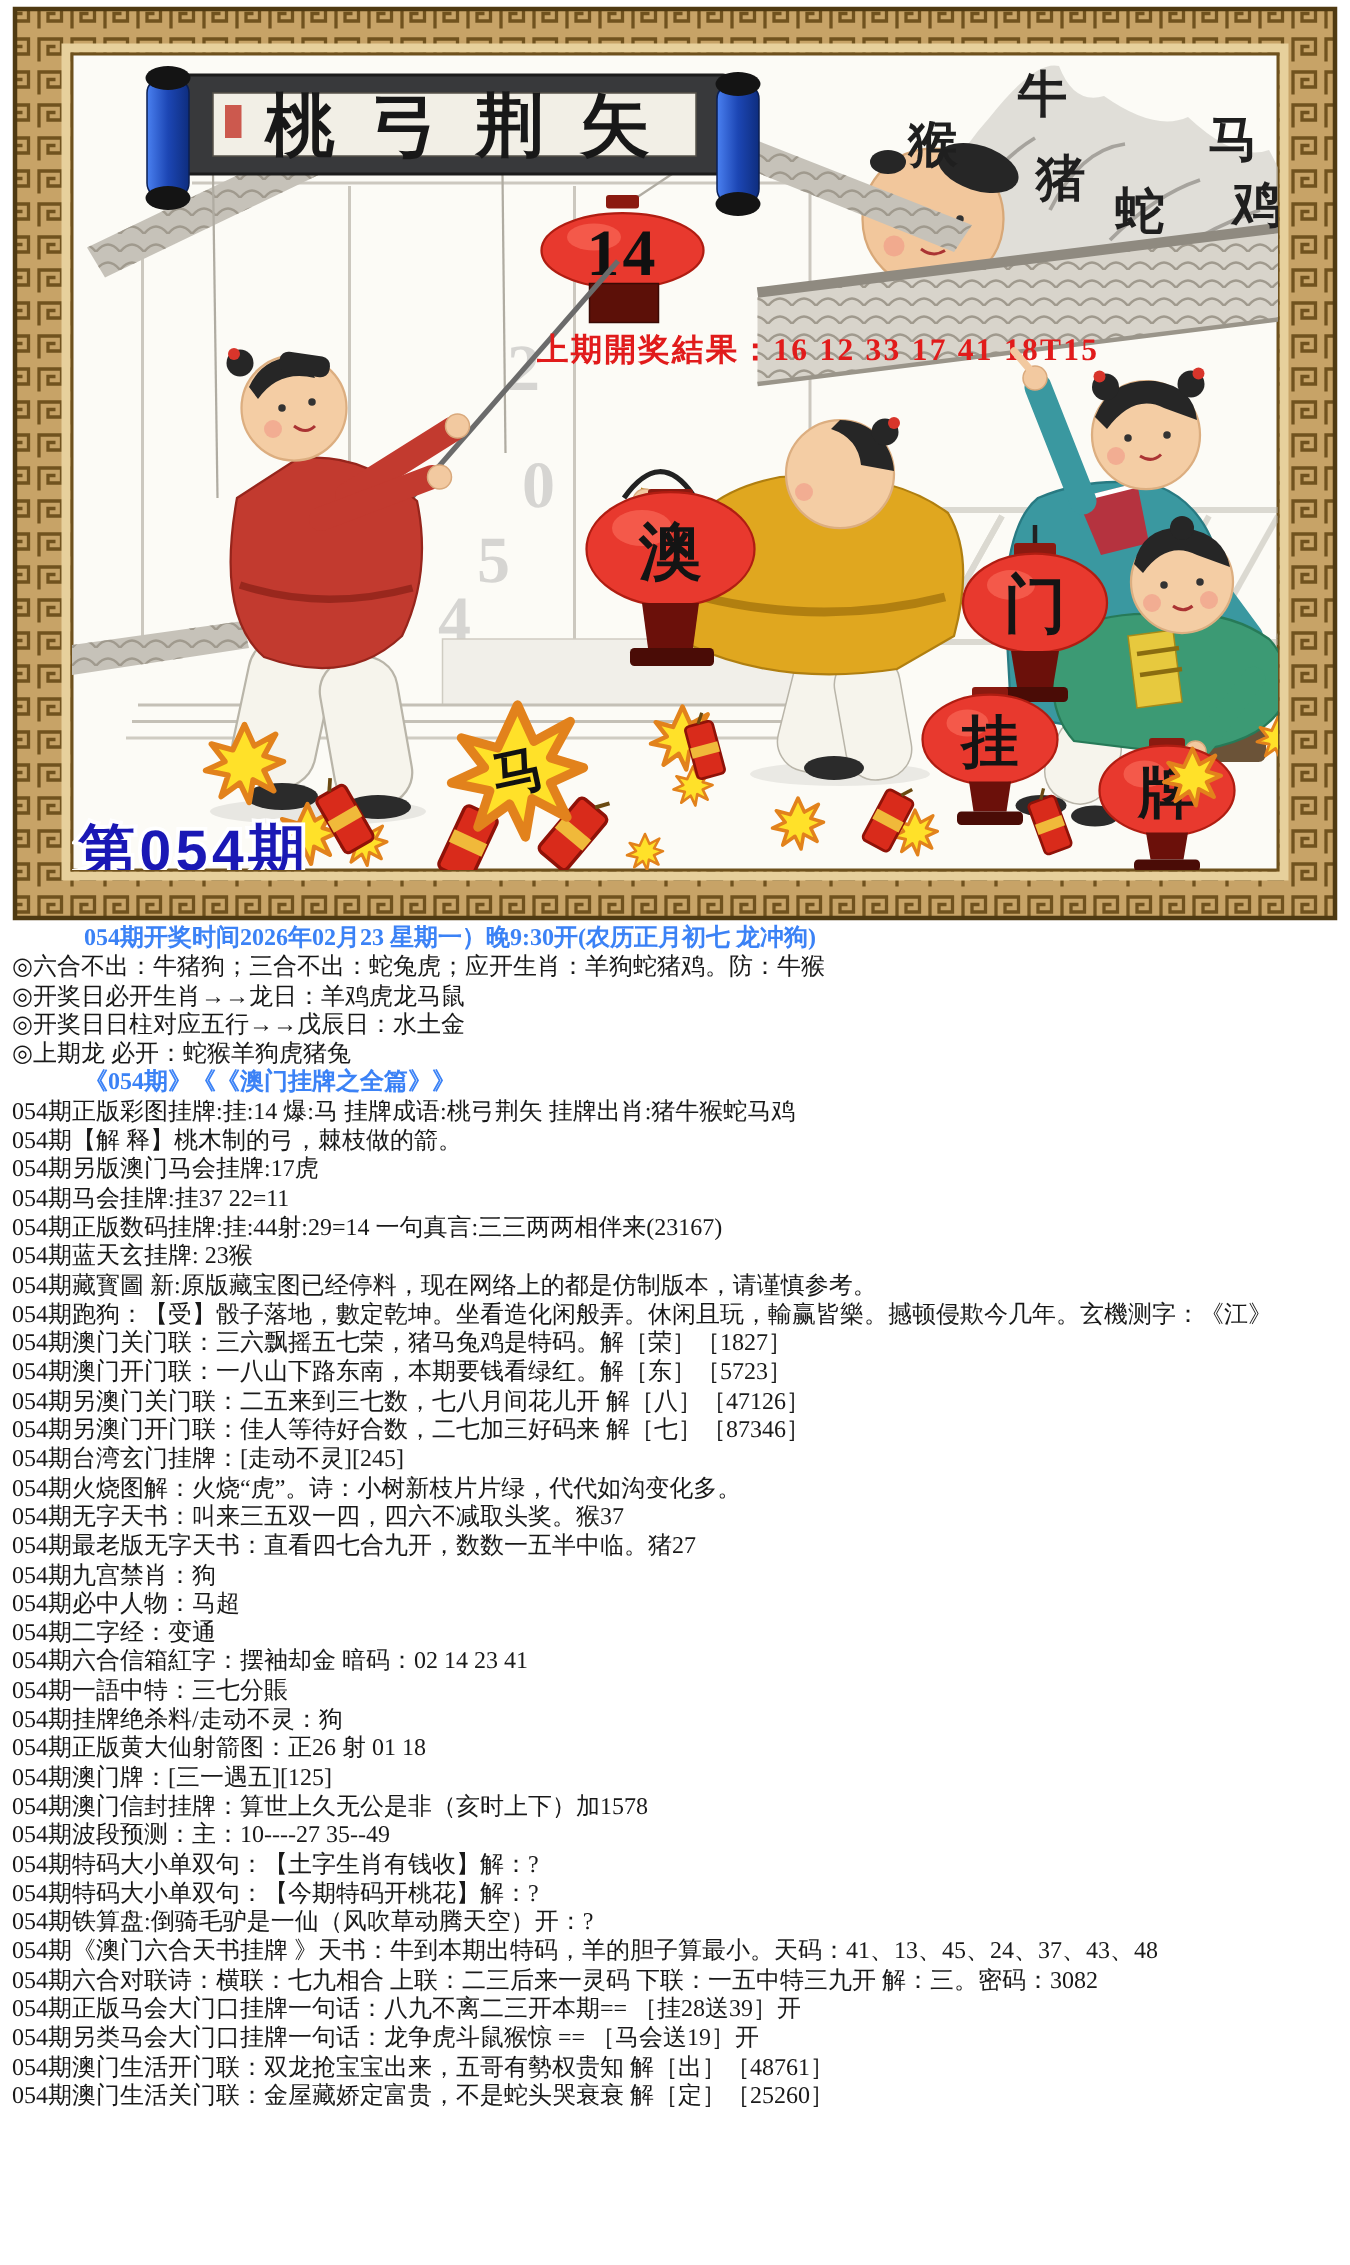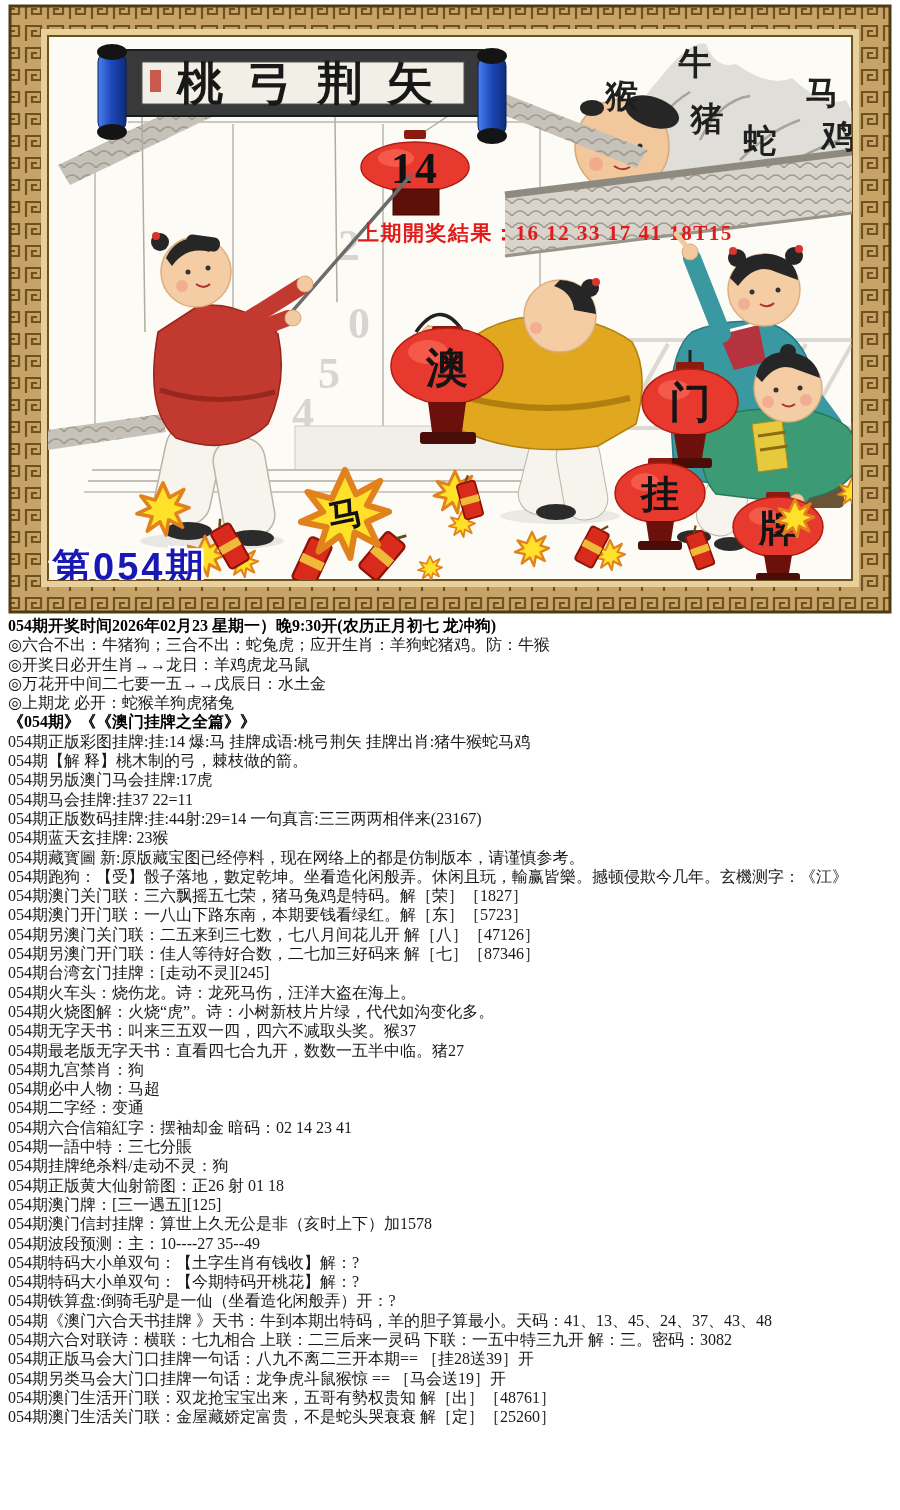--- a/index.html
+++ b/index.html
@@ -2,21 +2,21 @@
 <html><head>
 <meta charset="utf-8">
 <style>
   html,body{margin:0;padding:0;background:#fff;}
   .page{position:relative;width:900px;height:1510px;background:#fff;overflow:hidden;
         font-family:"Liberation Serif","DejaVu Serif",serif;}
   .art{position:absolute;left:0;top:0;width:900px;height:588px;}
   .art svg{display:block;font-family:"Liberation Serif","DejaVu Serif",serif;}
   .body-text{position:absolute;left:8px;top:616px;width:890px;}
   .bline{font-size:16px;line-height:19.3px;color:#191919;white-space:nowrap;}
-  .bline.red{color:#000000;font-weight:bold;}
+  .bline.red{color:#3b82f6;font-weight:bold;margin-left:48px;}
   
   .bannerT{font-size:46px;font-weight:bold;fill:#181818;letter-spacing:24px;}
   .num14{font-size:44px;font-weight:bold;fill:#101010;letter-spacing:2px;}
   .result{font-size:21px;font-weight:bold;fill:#e11b1b;letter-spacing:1.5px;}
   .zod{font-size:33px;font-weight:bold;fill:#1f1f1f;}
   .lant{font-size:38px;font-weight:bold;fill:#141414;}
   .lantBig{font-size:42px;font-weight:bold;fill:#141414;}
   .machar{font-size:34px;font-weight:bold;fill:#111;}
   .wm{font-size:44px;fill:#9a9a9a;opacity:.38;font-weight:bold;}
   .issue{font-family:"Liberation Sans","DejaVu Sans",sans-serif;font-weight:bold;font-size:38px;
@@ -304,53 +304,52 @@
         <text x="52" y="580" class="issue">第054期</text>
 
       </g>
     </svg>
   </div>
 
   <div class="body-text">
       <div class="bline red">054期开奖时间2026年02月23 星期一）晚9:30开(农历正月初七 龙冲狗)</div>
       <div class="bline">◎六合不出：牛猪狗；三合不出：蛇兔虎；应开生肖：羊狗蛇猪鸡。防：牛猴</div>
       <div class="bline">◎开奖日必开生肖→→龙日：羊鸡虎龙马鼠</div>
-      <div class="bline">◎万花开中间二七要一五→→戊辰日：水土金</div>
+      <div class="bline">◎开奖日日柱对应五行→→戊辰日：水土金</div>
       <div class="bline">◎上期龙 必开：蛇猴羊狗虎猪兔</div>
       <div class="bline red">《054期》《《澳门挂牌之全篇》》</div>
       <div class="bline">054期正版彩图挂牌:挂:14 爆:马 挂牌成语:桃弓荆矢 挂牌出肖:猪牛猴蛇马鸡</div>
       <div class="bline">054期【解 释】桃木制的弓，棘枝做的箭。</div>
       <div class="bline">054期另版澳门马会挂牌:17虎</div>
       <div class="bline">054期马会挂牌:挂37 22=11</div>
       <div class="bline">054期正版数码挂牌:挂:44射:29=14 一句真言:三三两两相伴来(23167)</div>
       <div class="bline">054期蓝天玄挂牌: 23猴</div>
       <div class="bline">054期藏寳圖 新:原版藏宝图已经停料，现在网络上的都是仿制版本，请谨慎参考。</div>
       <div class="bline">054期跑狗：【受】骰子落地，數定乾坤。坐看造化闲般弄。休闲且玩，輸赢皆樂。撼顿侵欺今几年。玄機测字：《江》</div>
       <div class="bline">054期澳门关门联：三六飘摇五七荣，猪马兔鸡是特码。解［荣］［1827］</div>
       <div class="bline">054期澳门开门联：一八山下路东南，本期要钱看绿红。解［东］［5723］</div>
       <div class="bline">054期另澳门关门联：二五来到三七数，七八月间花儿开 解［八］［47126］</div>
       <div class="bline">054期另澳门开门联：佳人等待好合数，二七加三好码来 解［七］［87346］</div>
       <div class="bline">054期台湾玄门挂牌：[走动不灵][245]</div>
-      <div class="bline">054期火车头：烧伤龙。诗：龙死马伤，汪洋大盗在海上。</div>
       <div class="bline">054期火烧图解：火烧“虎”。诗：小树新枝片片绿，代代如沟变化多。</div>
       <div class="bline">054期无字天书：叫来三五双一四，四六不减取头奖。猴37</div>
       <div class="bline">054期最老版无字天书：直看四七合九开，数数一五半中临。猪27</div>
       <div class="bline">054期九宫禁肖：狗</div>
       <div class="bline">054期必中人物：马超</div>
       <div class="bline">054期二字经：变通</div>
       <div class="bline">054期六合信箱紅字：摆袖却金 暗码：02 14 23 41</div>
       <div class="bline">054期一語中特：三七分賬</div>
       <div class="bline">054期挂牌绝杀料/走动不灵：狗</div>
       <div class="bline">054期正版黄大仙射箭图：正26 射 01 18</div>
       <div class="bline">054期澳门牌：[三一遇五][125]</div>
       <div class="bline">054期澳门信封挂牌：算世上久无公是非（亥时上下）加1578</div>
       <div class="bline">054期波段预测：主：10----27 35--49</div>
       <div class="bline">054期特码大小单双句：【土字生肖有钱收】解：?</div>
       <div class="bline">054期特码大小单双句：【今期特码开桃花】解：?</div>
-      <div class="bline">054期铁算盘:倒骑毛驴是一仙（坐看造化闲般弄）开：?</div>
+      <div class="bline">054期铁算盘:倒骑毛驴是一仙（风吹草动腾天空）开：?</div>
       <div class="bline">054期《澳门六合天书挂牌 》天书：牛到本期出特码，羊的胆子算最小。天码：41、13、45、24、37、43、48</div>
       <div class="bline">054期六合对联诗：横联：七九相合 上联：二三后来一灵码 下联：一五中特三九开 解：三。密码：3082</div>
       <div class="bline">054期正版马会大门口挂牌一句话：八九不离二三开本期== ［挂28送39］开</div>
       <div class="bline">054期另类马会大门口挂牌一句话：龙争虎斗鼠猴惊 == ［马会送19］开</div>
       <div class="bline">054期澳门生活开门联：双龙抢宝宝出来，五哥有勢权贵知 解［出］［48761］</div>
       <div class="bline">054期澳门生活关门联：金屋藏娇定富贵，不是蛇头哭衰衰 解［定］［25260］</div>
     </div>
 
 </div>
 

